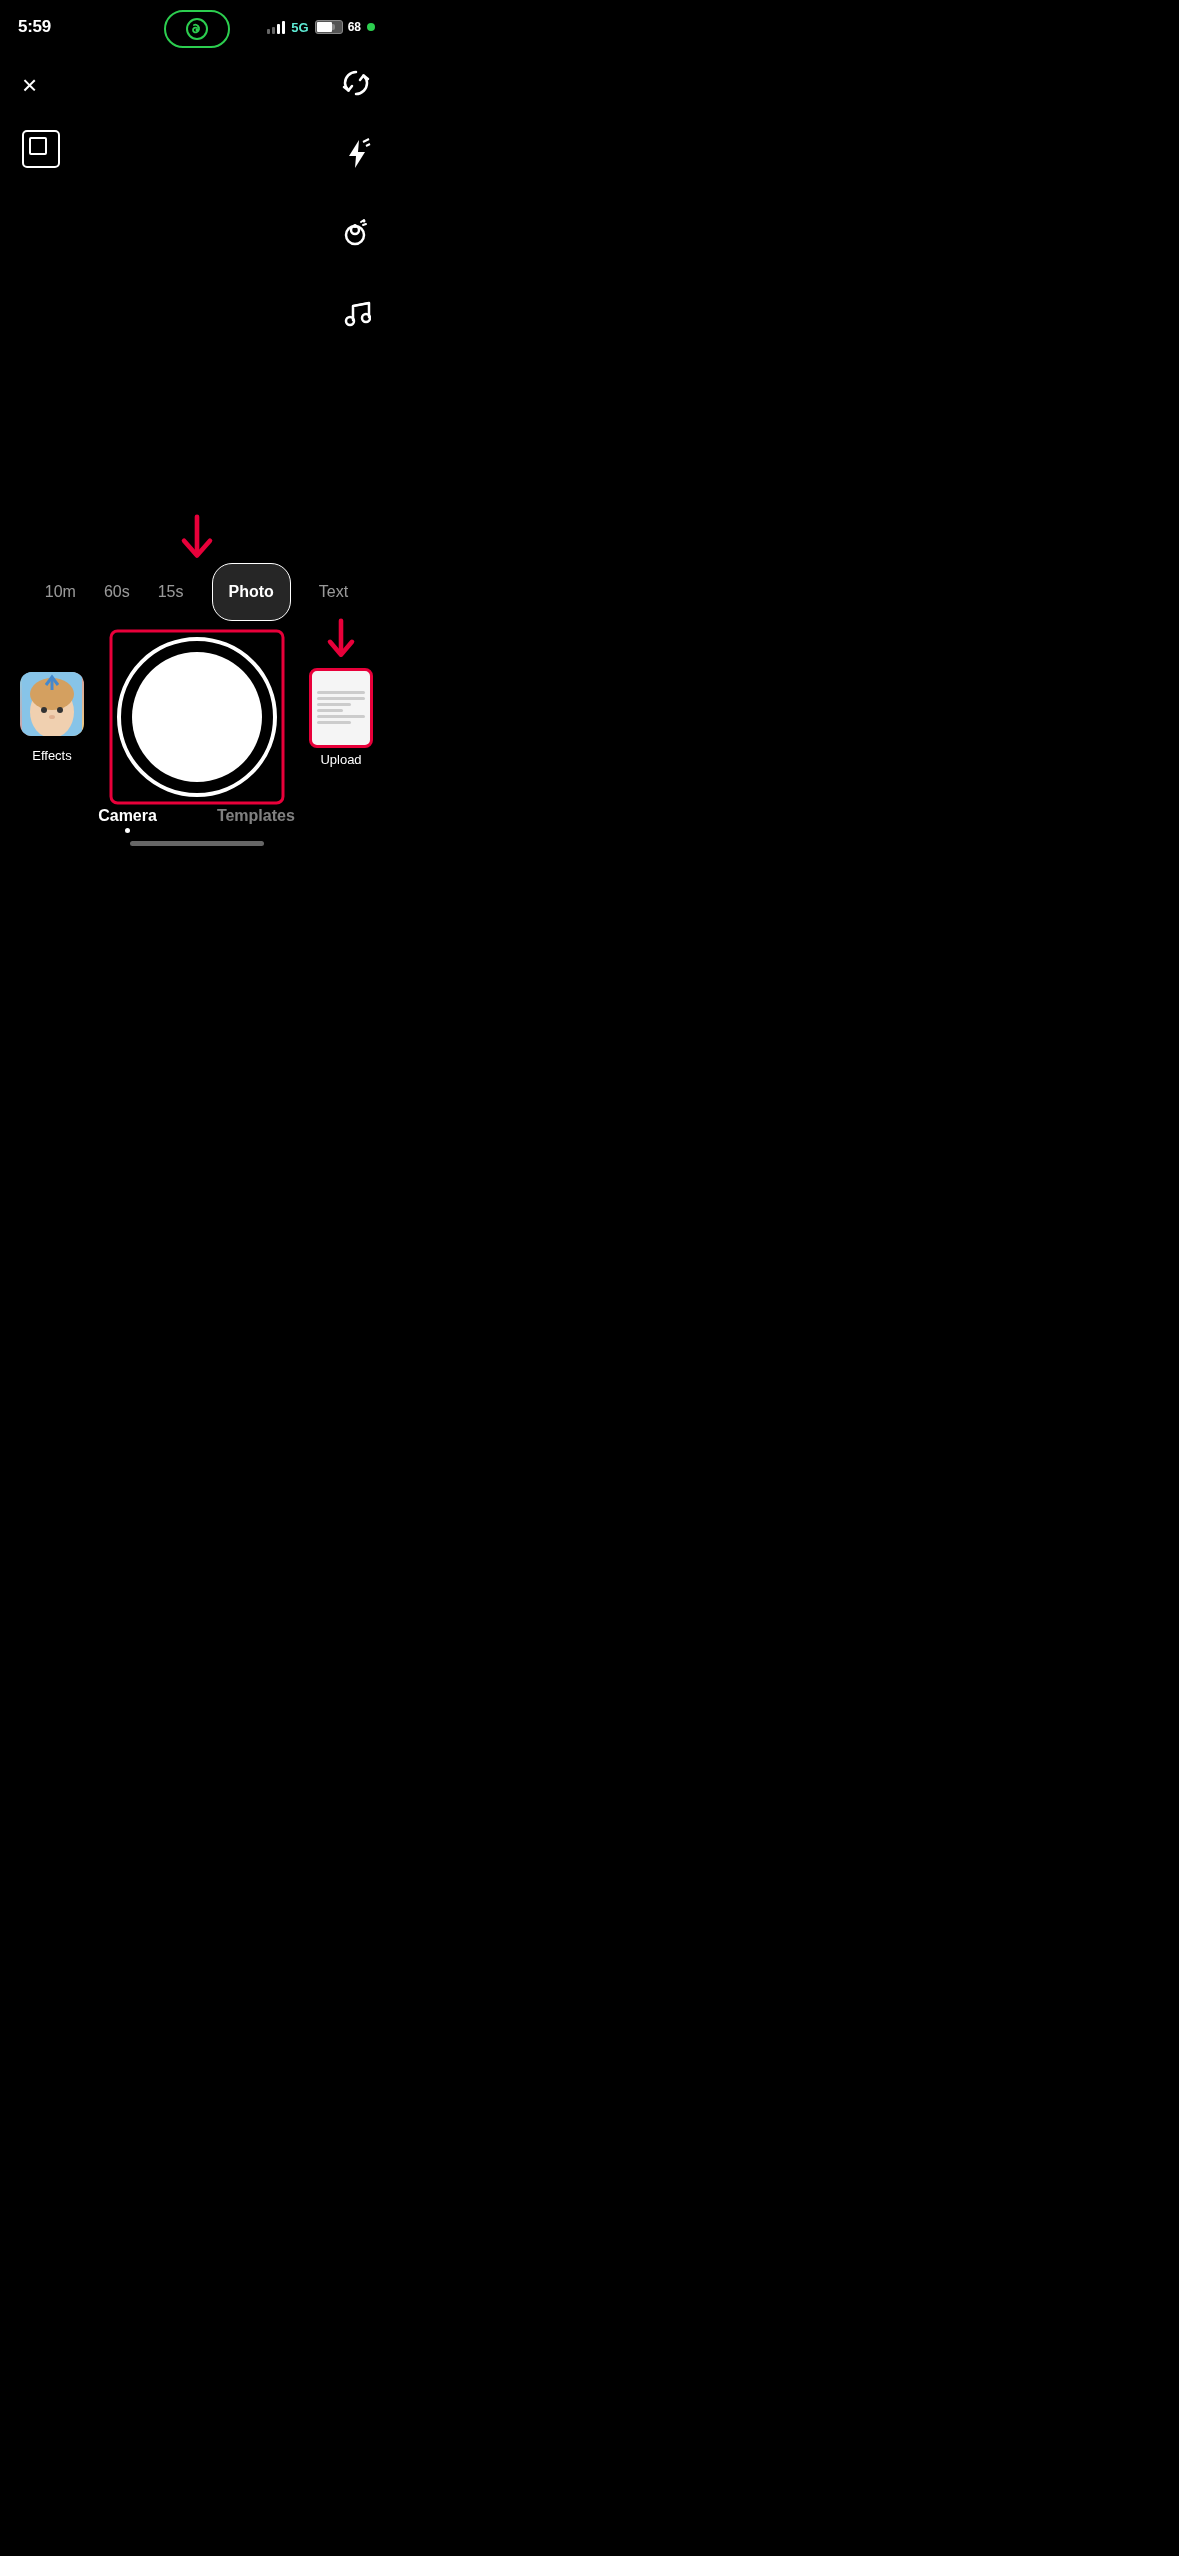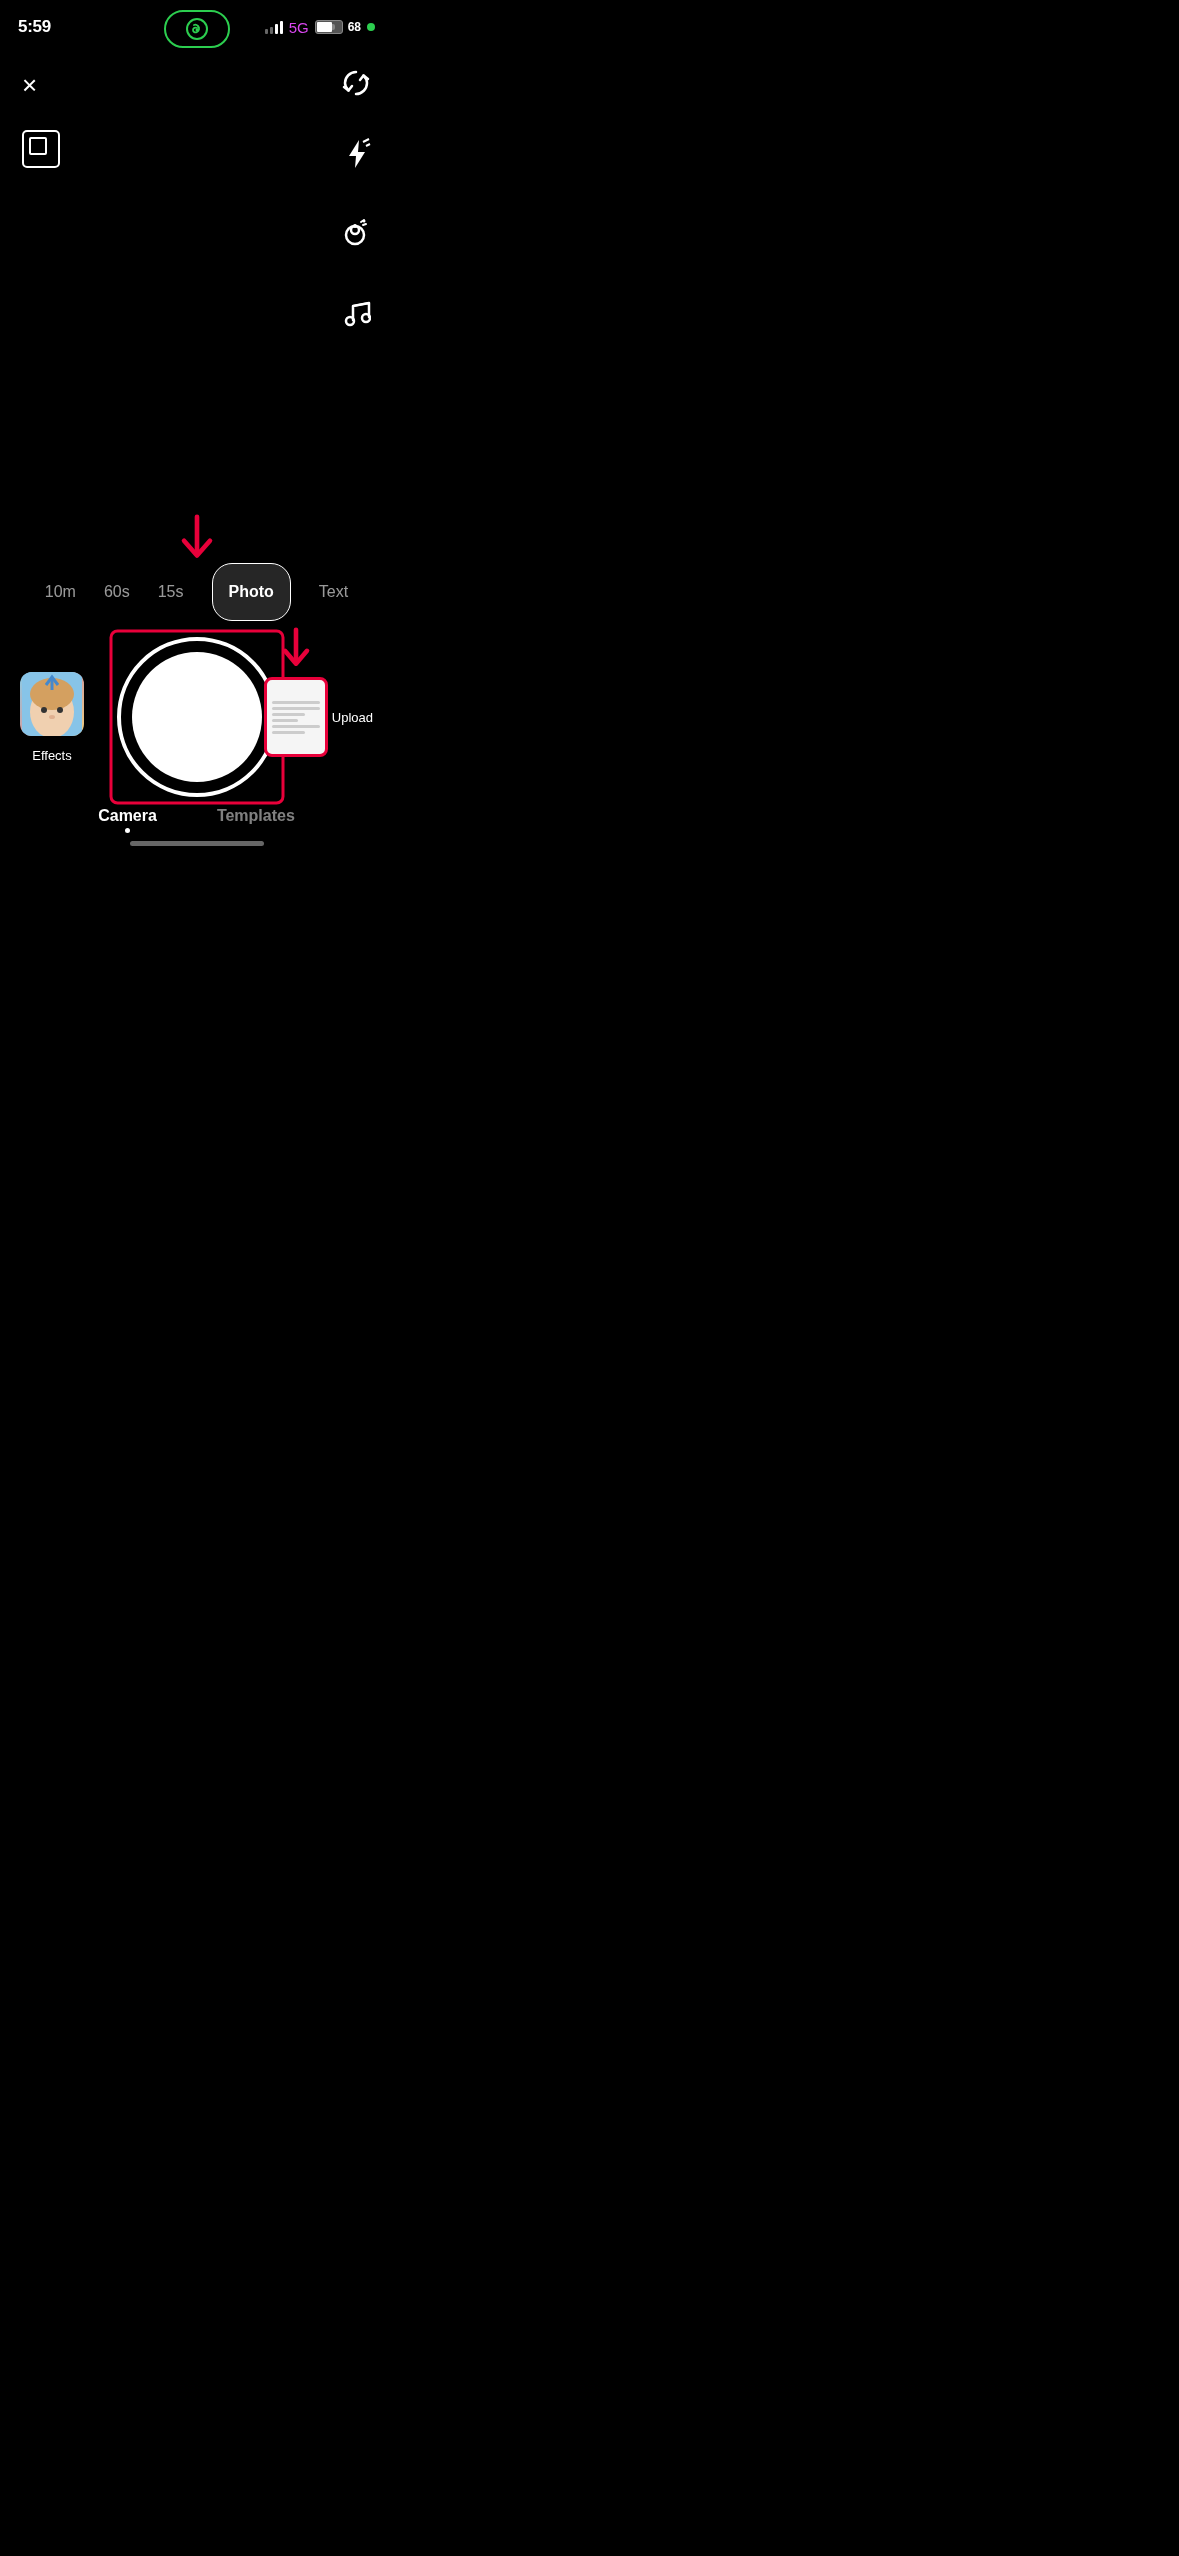--- a/index.html
+++ b/index.html
@@ -74,23 +74,23 @@
       width: 3px;
       border-radius: 1px;
     }
 
     .signal-bar:nth-child(1) { height: 5px; opacity: 0.4; }
     .signal-bar:nth-child(2) { height: 7px; opacity: 0.4; }
     .signal-bar:nth-child(3) { height: 10px; }
     .signal-bar:nth-child(4) { height: 13px; }
 
     .network-label {
-      color: #d946ef;
-      font-size: 15px;
-      font-weight: 400;
+      color: #5eead4;
+      font-size: 13px;
+      font-weight: 700;
     }
 
     .battery-container {
       display: flex;
       align-items: center;
       gap: 5px;
     }
 
     .battery-pill {
       background: #555;
@@ -329,21 +329,21 @@
       top: 50%;
       left: 50%;
       transform: translate(-50%, -50%);
     }
 
     
     .upload-btn {
       position: absolute;
       right: 20px;
       display: flex;
-      flex-direction: row;
+      flex-direction: column;
       align-items: center;
       gap: 4px;
       cursor: pointer;
     }
 
     .upload-thumb {
       width: 64px;
       height: 80px;
       border-radius: 8px;
       border: 3px solid #e8003a;

